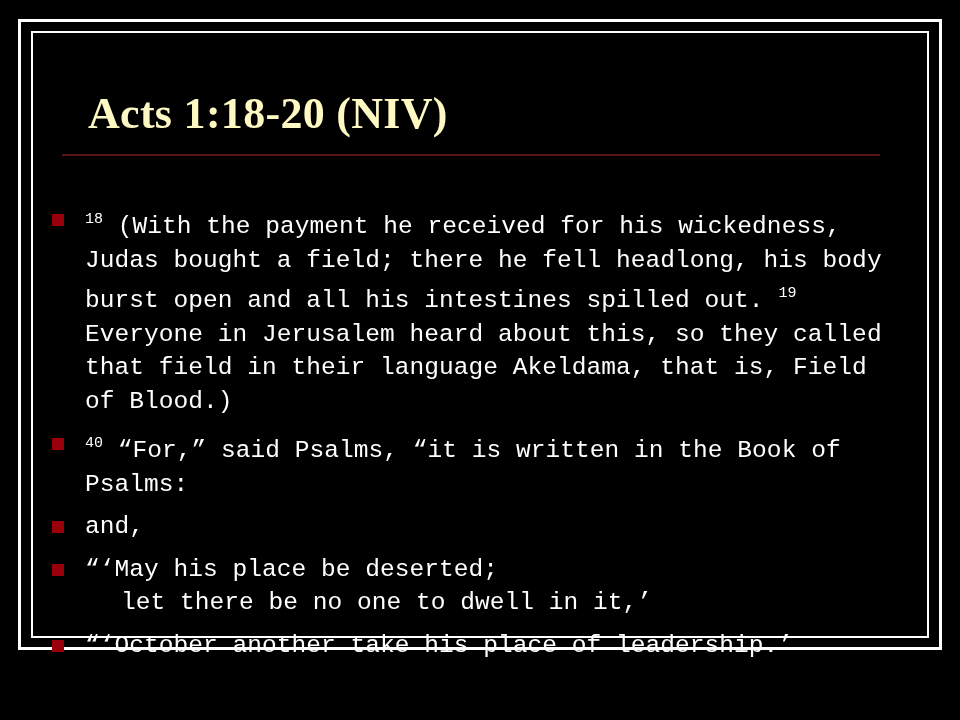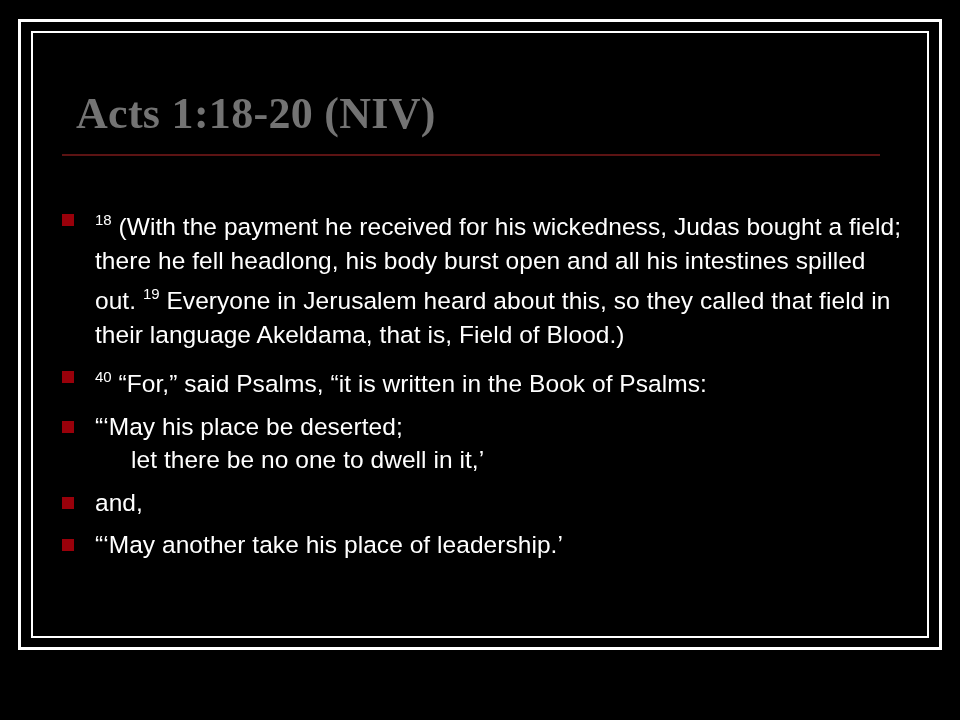--- a/index.html
+++ b/index.html
@@ -48,38 +48,39 @@
     position: absolute;
     left: 62px;
     top: 92px;
     width: 820px;
   }
   .slide-title {
     font-family: "Liberation Serif", "DejaVu Serif", serif;
     font-weight: bold;
     font-size: 44px;
     line-height: 1.0;
-    color: #737373;
+    color: #fef9c3;
     letter-spacing: 0.3px;
-    margin: 0 0 0 14px;
+    margin: 0 0 0 26px;
     white-space: nowrap;
   }
   .title-rule {
     margin-top: 18px;
     width: 818px;
     height: 2px;
     background: #5c1313;
   }
 
   
   .body-block {
     position: absolute;
-    left: 62px;
+    left: 52px;
     top: 203px;
     width: 840px;
+    font-family: Liberation Mono, monospace;
   }
   .bullet-item {
     position: relative;
     padding-left: 33px;
     margin-bottom: 9px;
     color: #ffffff;
     font-size: 24.5px;
     line-height: 33.5px;
     font-weight: normal;
     letter-spacing: 0.05px;
@@ -124,27 +125,27 @@
       <span class="bullet-text"><span class="verse-num">18</span><span> (With the payment he received for his wickedness, Judas bought a field; there he fell headlong, his body burst open and all his intestines spilled out. </span><span class="verse-num">19</span><span> Everyone in Jerusalem heard about this, so they called that field in their language Akeldama, that is, Field of Blood.)</span></span>
     </div>
 
     <div class="bullet-item">
       <span class="bullet-marker"></span>
       <span class="bullet-text"><span class="verse-num">40</span><span> “For,” said Psalms, “it is written in the Book of Psalms:</span></span>
     </div>
 
     <div class="bullet-item">
       <span class="bullet-marker"></span>
+      <span class="bullet-text"><span>and,</span></span>
+    </div>
+
+    <div class="bullet-item">
+      <span class="bullet-marker"></span>
       <span class="bullet-text"><span>“‘May his place be deserted;</span><span class="indent-line">let there be no one to dwell in it,’</span></span>
     </div>
 
     <div class="bullet-item">
       <span class="bullet-marker"></span>
-      <span class="bullet-text"><span>and,</span></span>
-    </div>
-
-    <div class="bullet-item">
-      <span class="bullet-marker"></span>
-      <span class="bullet-text"><span>“‘May another take his place of leadership.’</span></span>
+      <span class="bullet-text"><span>“‘October another take his place of leadership.’</span></span>
     </div>
 
   </div>
 </div>
 
 </body></html>

